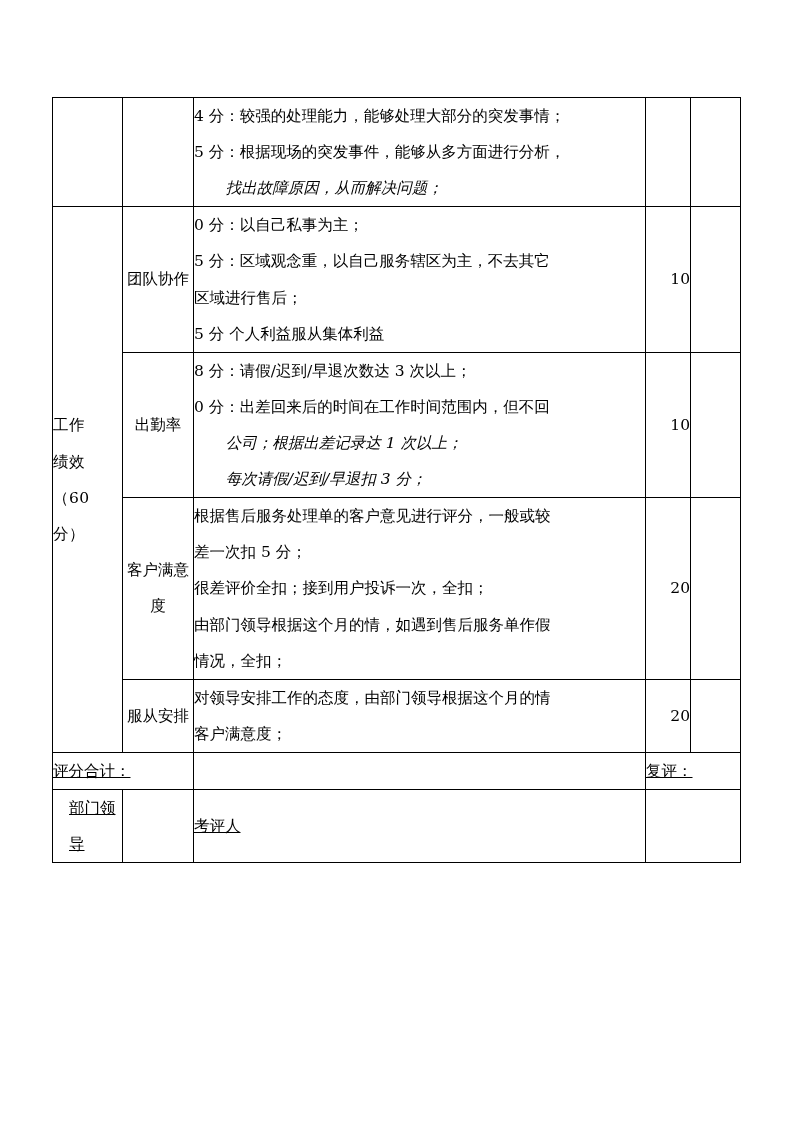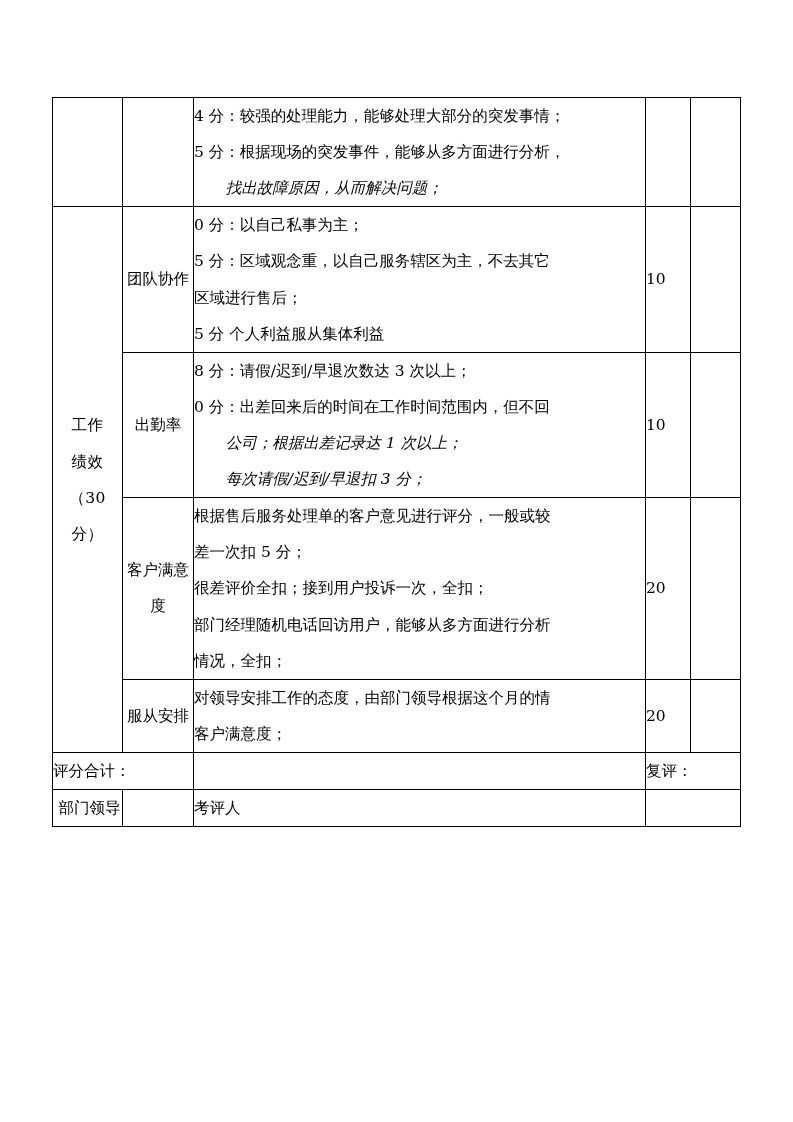--- a/index.html
+++ b/index.html
@@ -42,36 +42,36 @@
   }
 
   
   col.c-cat   { width: 70px; }
   col.c-item  { width: 71px; }
   col.c-crit  { width: 452px; }
   col.c-score { width: 45px; }
   col.c-blank { width: 50px; }
 
   .cat-cell {
-    text-align: center;
+    text-align: left;
     padding: 4px 6px;
     line-height: 2.45;
     letter-spacing: 0.5px;
   }
   .item-cell {
     text-align: center;
     padding: 4px 3px;
     line-height: 2.45;
   }
   .crit-cell {
     text-align: left;
     padding: 9px 10px 9px 11px;
   }
   .score-cell {
-    text-align: left;
+    text-align: right;
     font-family: "DejaVu Serif", "Liberation Serif", serif;
     font-size: 15px;
   }
   .blank-cell { }
 
   .line {
     white-space: nowrap;
     display: block;
   }
   .line.indent {
@@ -79,24 +79,25 @@
     font-style: italic;
   }
 
   
   .foot-cell {
     font-size: 16px;
     line-height: 1.6;
     padding: 10px 0 10px 8px;
     text-align: left;
     height: 33px;
+    text-decoration: underline;
   }
   .foot-cell.center {
-    text-align: center;
-    padding-left: 4px;
+    text-align: left;
+    padding-left: 16px;
   }
   .foot-cell.tall {
     height: 34px;
   }
 </style>
 </head>
 <body>
 
 <div class="page">
 
@@ -119,21 +120,21 @@
           <span class="line indent">找出故障原因，从而解决问题；</span>
         </td>
         <td class="score-cell"></td>
         <td class="blank-cell"></td>
       </tr>
 
       <tr>
         <td class="cat-cell" rowspan="4">
           <span class="line">工作</span>
           <span class="line">绩效</span>
-          <span class="line">（30</span>
+          <span class="line">（60</span>
           <span class="line">分）</span>
         </td>
         <td class="item-cell">团队协作</td>
         <td class="crit-cell">
           <span class="line">0 分：以自己私事为主；</span>
           <span class="line">5 分：区域观念重，以自己服务辖区为主，不去其它</span>
           <span class="line">区域进行售后；</span>
           <span class="line">5 分 个人利益服从集体利益</span>
         </td>
         <td class="score-cell">10</td>
@@ -151,21 +152,21 @@
         <td class="score-cell">10</td>
         <td class="blank-cell"></td>
       </tr>
 
       <tr>
         <td class="item-cell">客户满意度</td>
         <td class="crit-cell">
           <span class="line">根据售后服务处理单的客户意见进行评分，一般或较</span>
           <span class="line">差一次扣 5 分；</span>
           <span class="line">很差评价全扣；接到用户投诉一次，全扣；</span>
-          <span class="line">部门经理随机电话回访用户，能够从多方面进行分析</span>
+          <span class="line">由部门领导根据这个月的情，如遇到售后服务单作假</span>
           <span class="line">情况，全扣；</span>
         </td>
         <td class="score-cell">20</td>
         <td class="blank-cell"></td>
       </tr>
 
       <tr>
         <td class="item-cell">服从安排</td>
         <td class="crit-cell">
           <span class="line">对领导安排工作的态度，由部门领导根据这个月的情</span>

